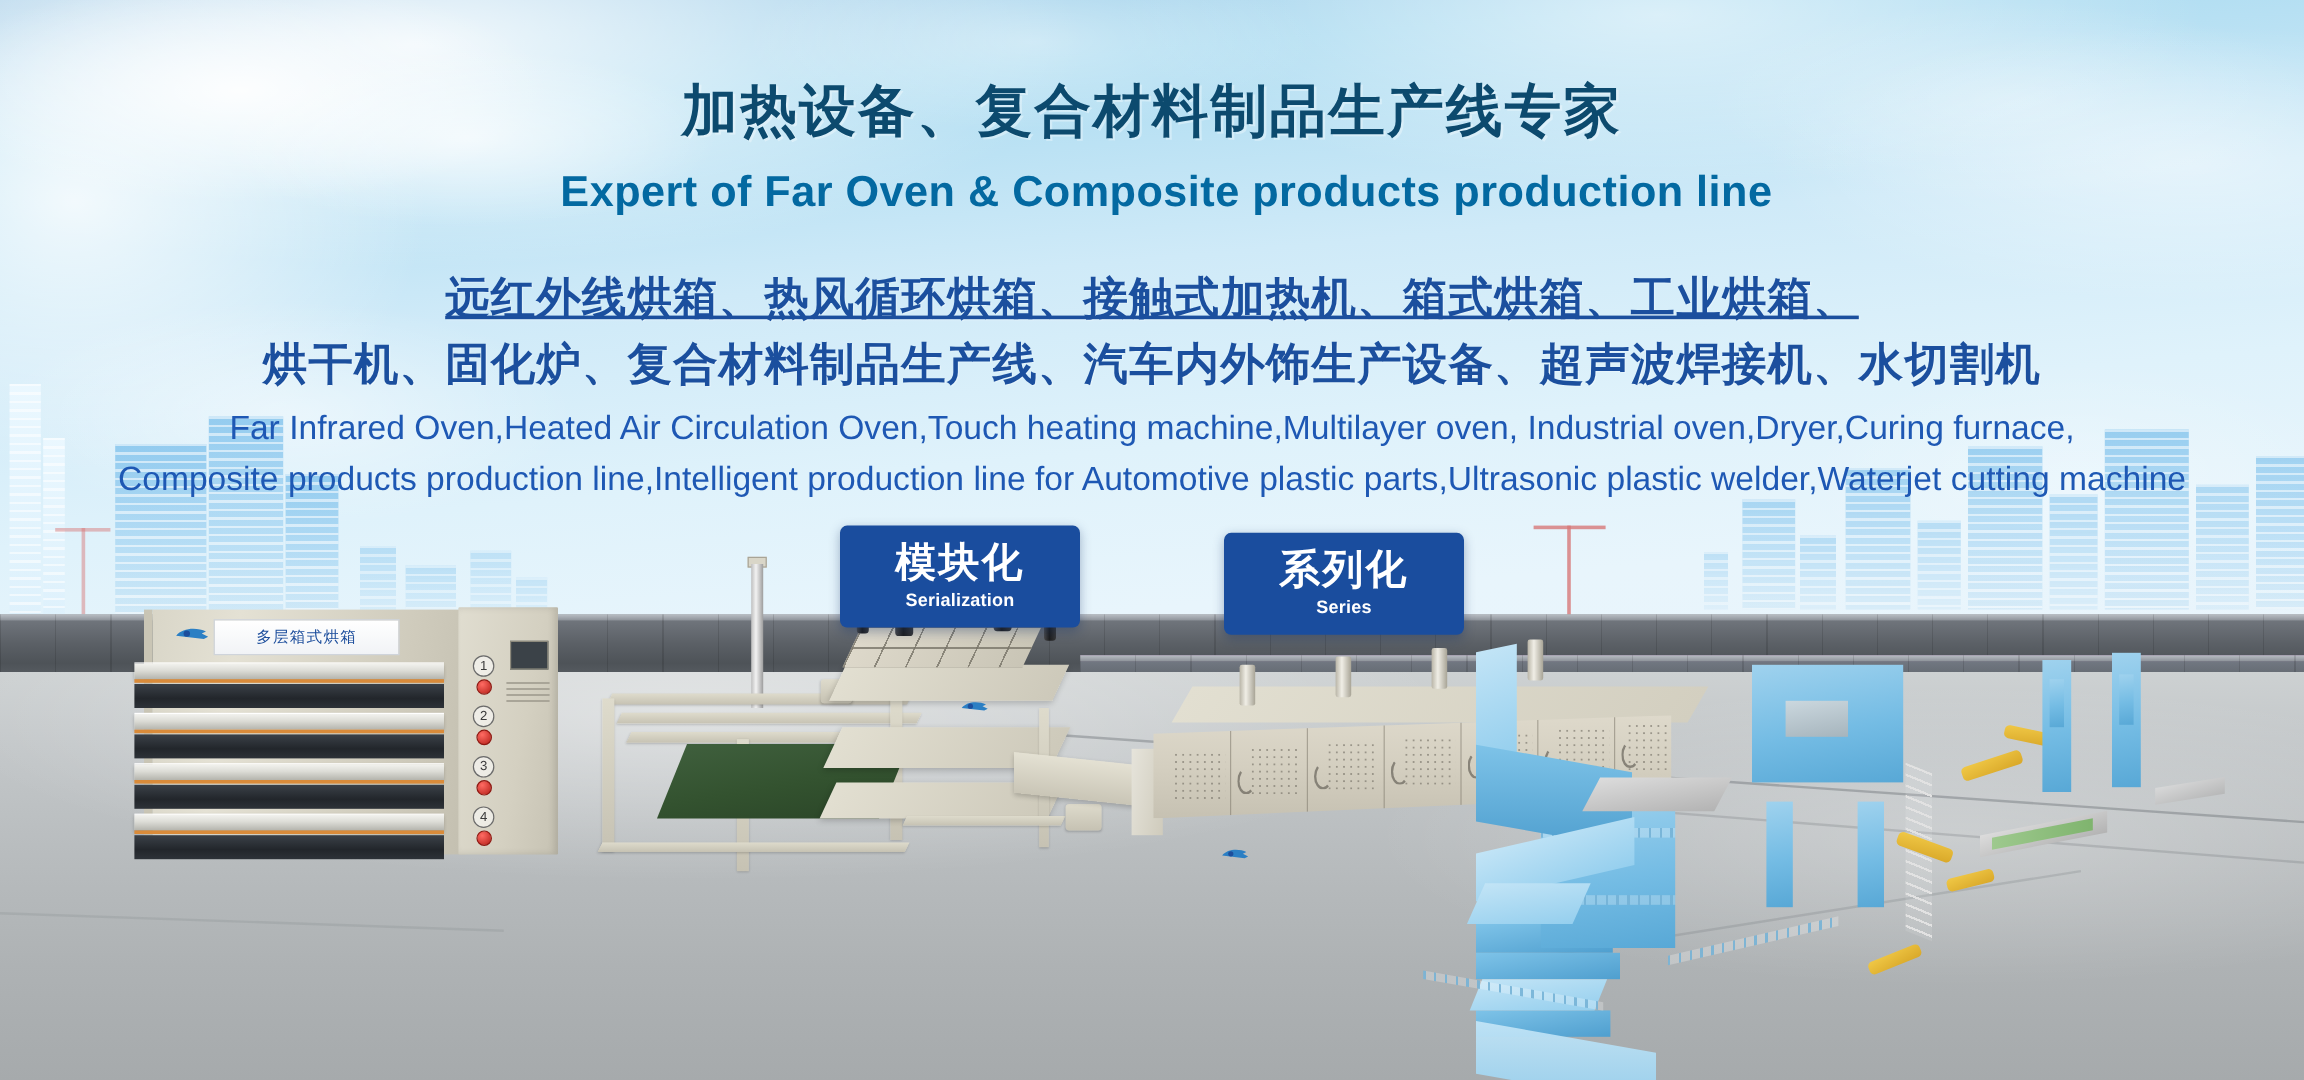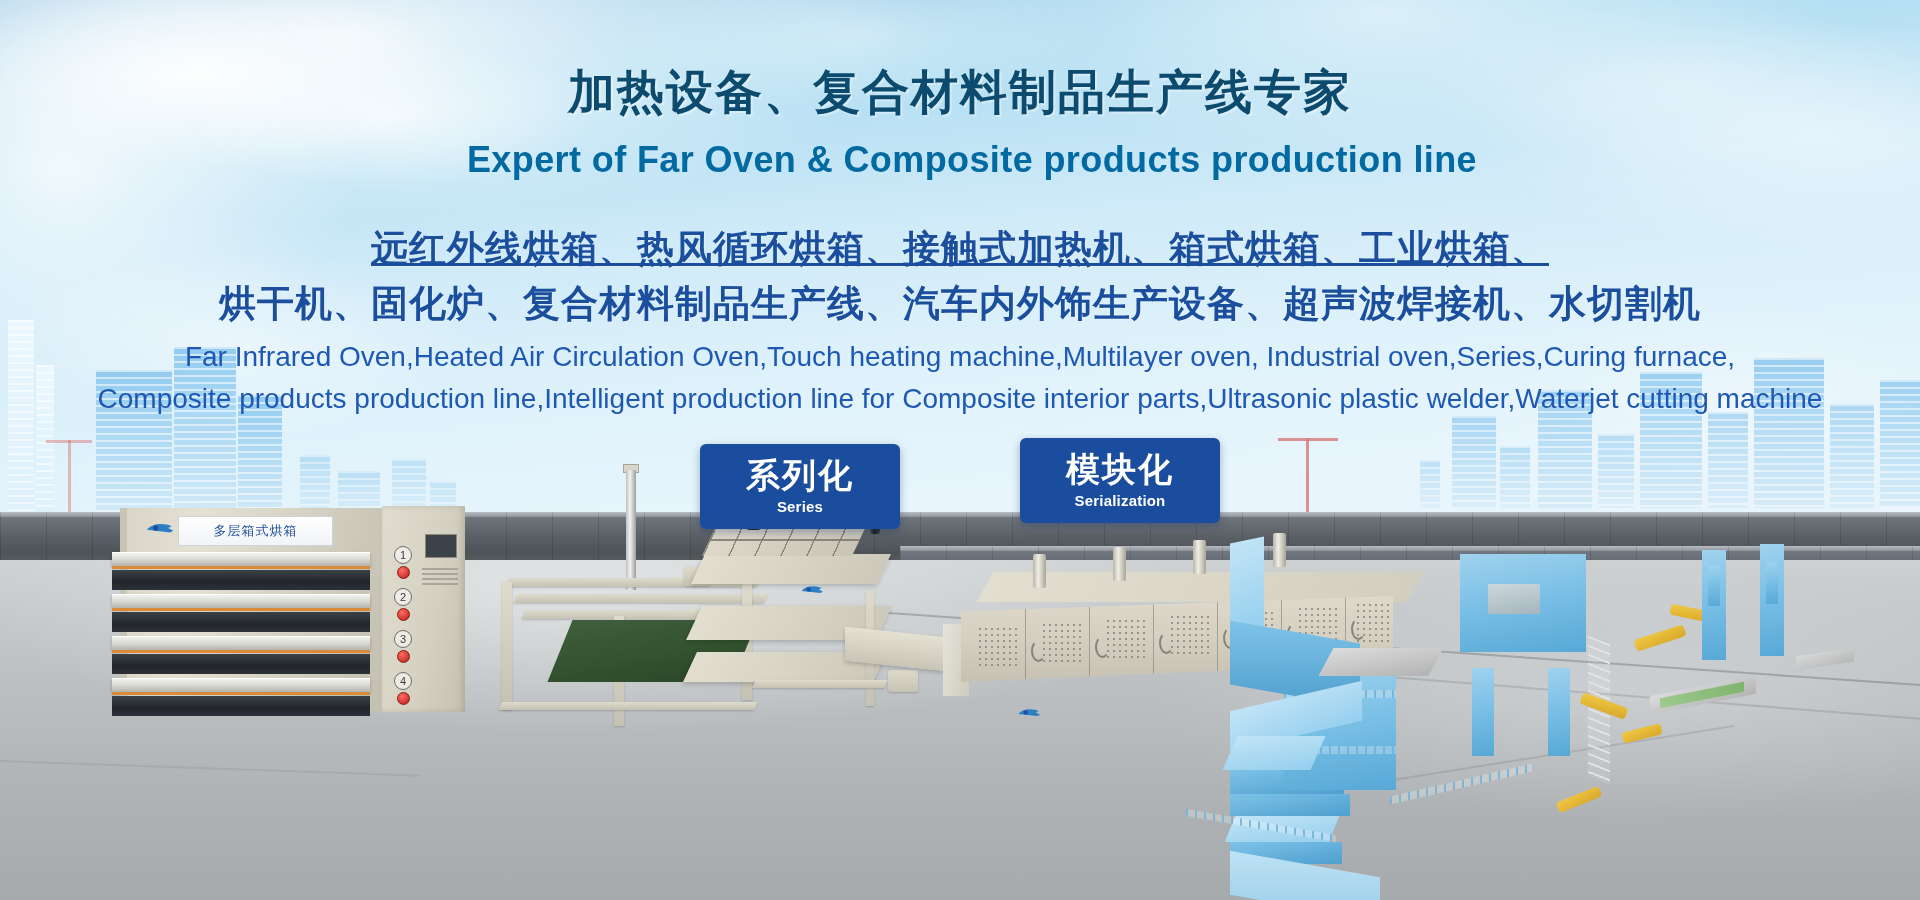--- a/index.html
+++ b/index.html
@@ -528,29 +528,29 @@
   <div class="headline-wrap">
 
     <div class="h-main">加热设备、复合材料制品生产线专家</div>
 
     <div class="h-sub">Expert of Far Oven &amp; Composite products production line</div>
 
     <div class="cn-line l1">远红外线烘箱、热风循环烘箱、接触式加热机、箱式烘箱、工业烘箱、</div>
 
     <div class="cn-line l2">烘干机、固化炉、复合材料制品生产线、汽车内外饰生产设备、超声波焊接机、水切割机</div>
 
-    <div class="en-line e1">Far Infrared Oven,Heated Air Circulation Oven,Touch heating machine,Multilayer oven, Industrial oven,Series,Curing furnace,</div>
-
-    <div class="en-line e2">Composite products production line,Intelligent production line for Composite interior parts,Ultrasonic plastic welder,Waterjet cutting machine</div>
+    <div class="en-line e1">Far Infrared Oven,Heated Air Circulation Oven,Touch heating machine,Multilayer oven, Industrial oven,Dryer,Curing furnace,</div>
+
+    <div class="en-line e2">Composite products production line,Intelligent production line for Automotive plastic parts,Ultrasonic plastic welder,Waterjet cutting machine</div>
   </div>
 
   <div class="badges">
+    <div class="badge b3">
+      <span class="cn">模块化</span>
+      <span class="en">Serialization</span>
+    </div>
     <div class="badge b2">
       <span class="cn">系列化</span>
       <span class="en">Series</span>
     </div>
-    <div class="badge b3">
-      <span class="cn">模块化</span>
-      <span class="en">Serialization</span>
-    </div>
   </div>
 
 </div>
 
 </body></html>

